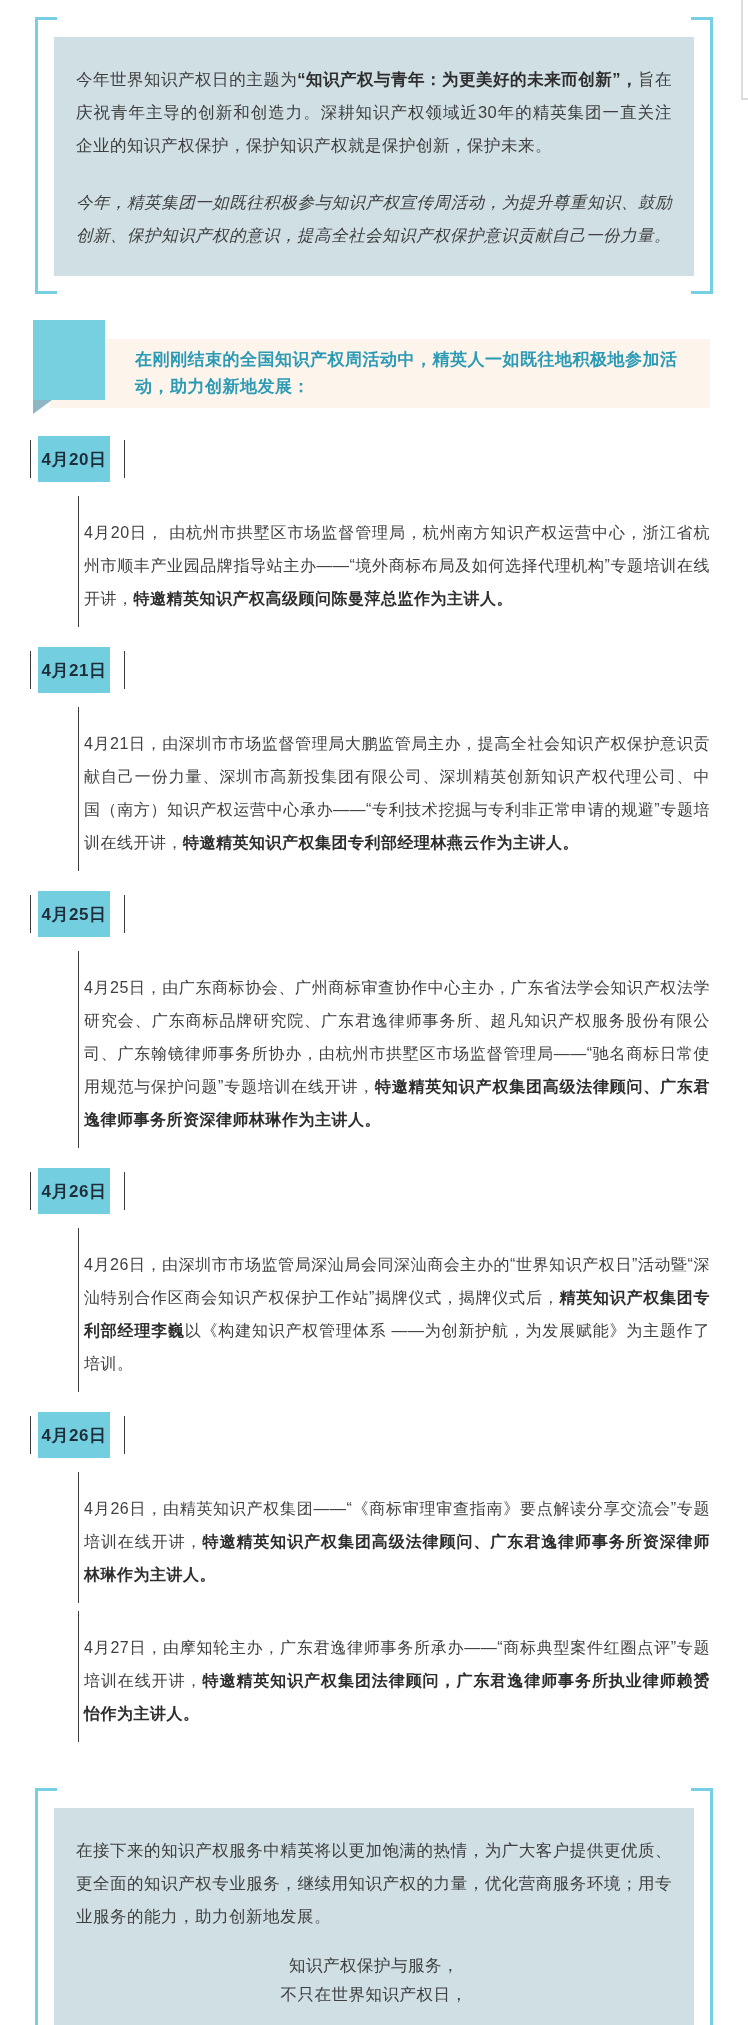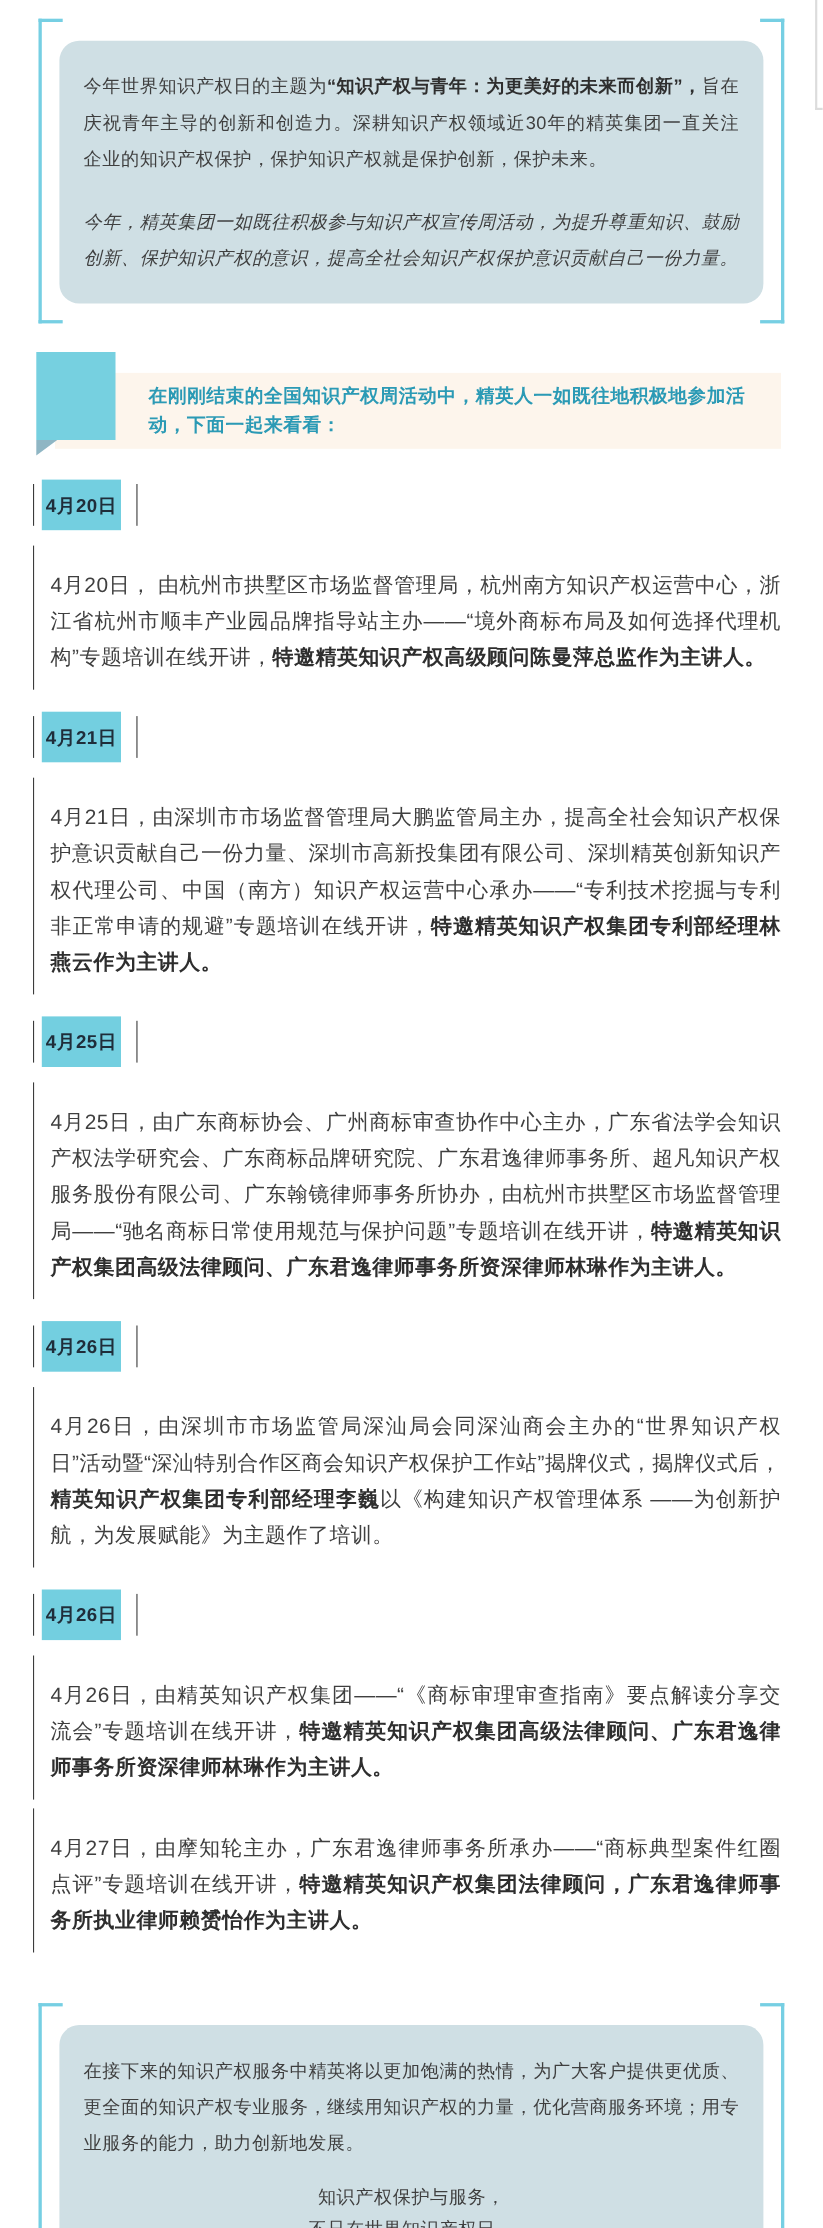--- a/index.html
+++ b/index.html
@@ -35,21 +35,20 @@
   .corner.br { bottom: 0; right: -3px; }
 
   .frame-box {
     background: #cfdfe4;
     padding: 26px 22px 24px 22px;
     font-size: 16.5px;
     line-height: 33px;
     letter-spacing: 0.5px;
     text-align: justify;
     color: #3f3f3f;
-    border-radius: 18px;
   }
   .frame-box p + p { margin-top: 24px; font-style: italic; }
   .frame-box strong { color: #2e2e2e; }
 
   .frame.intro { margin-top: 17px; }
   .frame.outro { margin-top: 46px; }
 
   .outro-center {
     text-align: center;
     line-height: 29px;
@@ -95,26 +94,27 @@
     background: #73cfe0;
     color: #1f2d3a;
     font-size: 17px;
     font-weight: bold;
     display: flex; align-items: center; justify-content: center;
     letter-spacing: 0.5px;
   }
   .event-text {
     margin-top: 8px;
     border-left: 1px solid #3c3c3c;
-    padding: 20px 0 12px 15px;
-    font-size: 19px;
+    padding: 20px 0 12px 5px;
+    font-size: 16px;
     line-height: 33px;
     letter-spacing: 0.5px;
     text-align: justify;
     color: #3f3f3f;
+    margin-left: 48px;
   }
   .event-text strong { color: #2e2e2e; }
 </style>
 </head>
 <body>
 
 <div class="page">
 
   <i class="widget-fragment"></i>
 
@@ -123,21 +123,21 @@
     <i class="corner tr"></i>
     <i class="corner bl"></i>
     <i class="corner br"></i>
     <div class="frame-box">
       <p><span>今年世界知识产权日的主题为</span><strong>“知识产权与青年：为更美好的未来而创新”，</strong><span>旨在庆祝青年主导的创新和创造力。深耕知识产权领域近30年的精英集团一直关注企业的知识产权保护，保护知识产权就是保护创新，保护未来。</span></p>
       <p><span>今年，精英集团一如既往积极参与知识产权宣传周活动，为提升尊重知识、鼓励创新、保护知识产权的意识，提高全社会知识产权保护意识贡献自己一份力量。</span></p>
     </div>
   </div>
 
   <div class="callout">
-    <div class="callout-strip"><span>在刚刚结束的全国知识产权周活动中，精英人一如既往地积极地参加活动，下面一起来看看：</span></div>
+    <div class="callout-strip"><span>在刚刚结束的全国知识产权周活动中，精英人一如既往地积极地参加活动，助力创新地发展：</span></div>
     <i class="callout-square"></i>
     <i class="callout-tail"></i>
   </div>
 
   <div class="section">
     <div class="section-head">
       <i class="tick"></i>
       <span class="date-badge">4月20日</span>
       <i class="tick"></i>
     </div>

